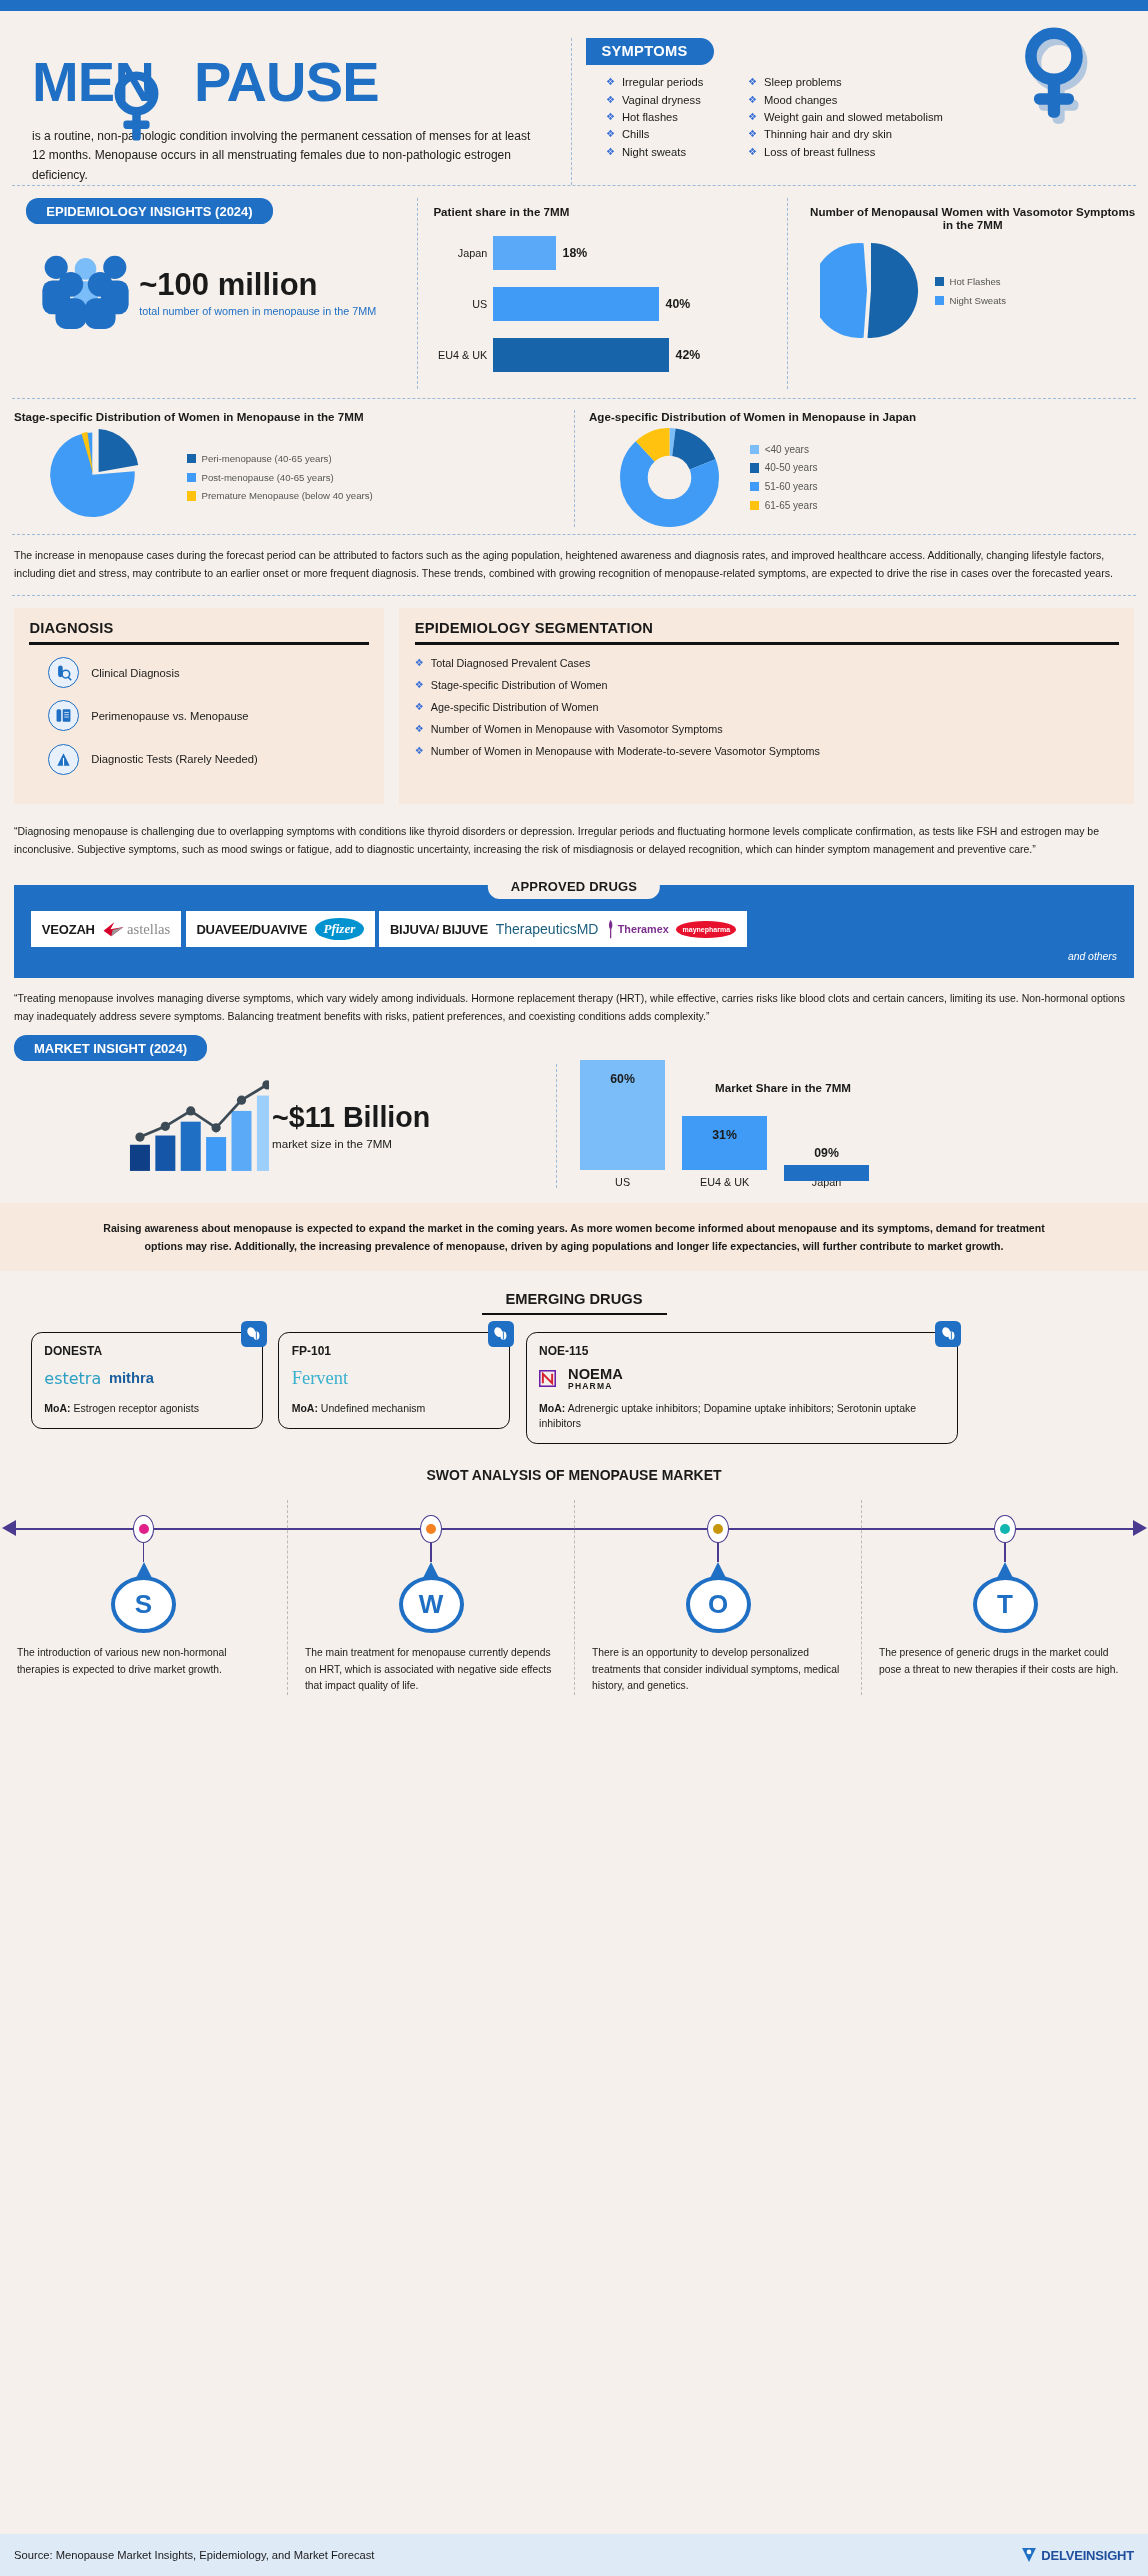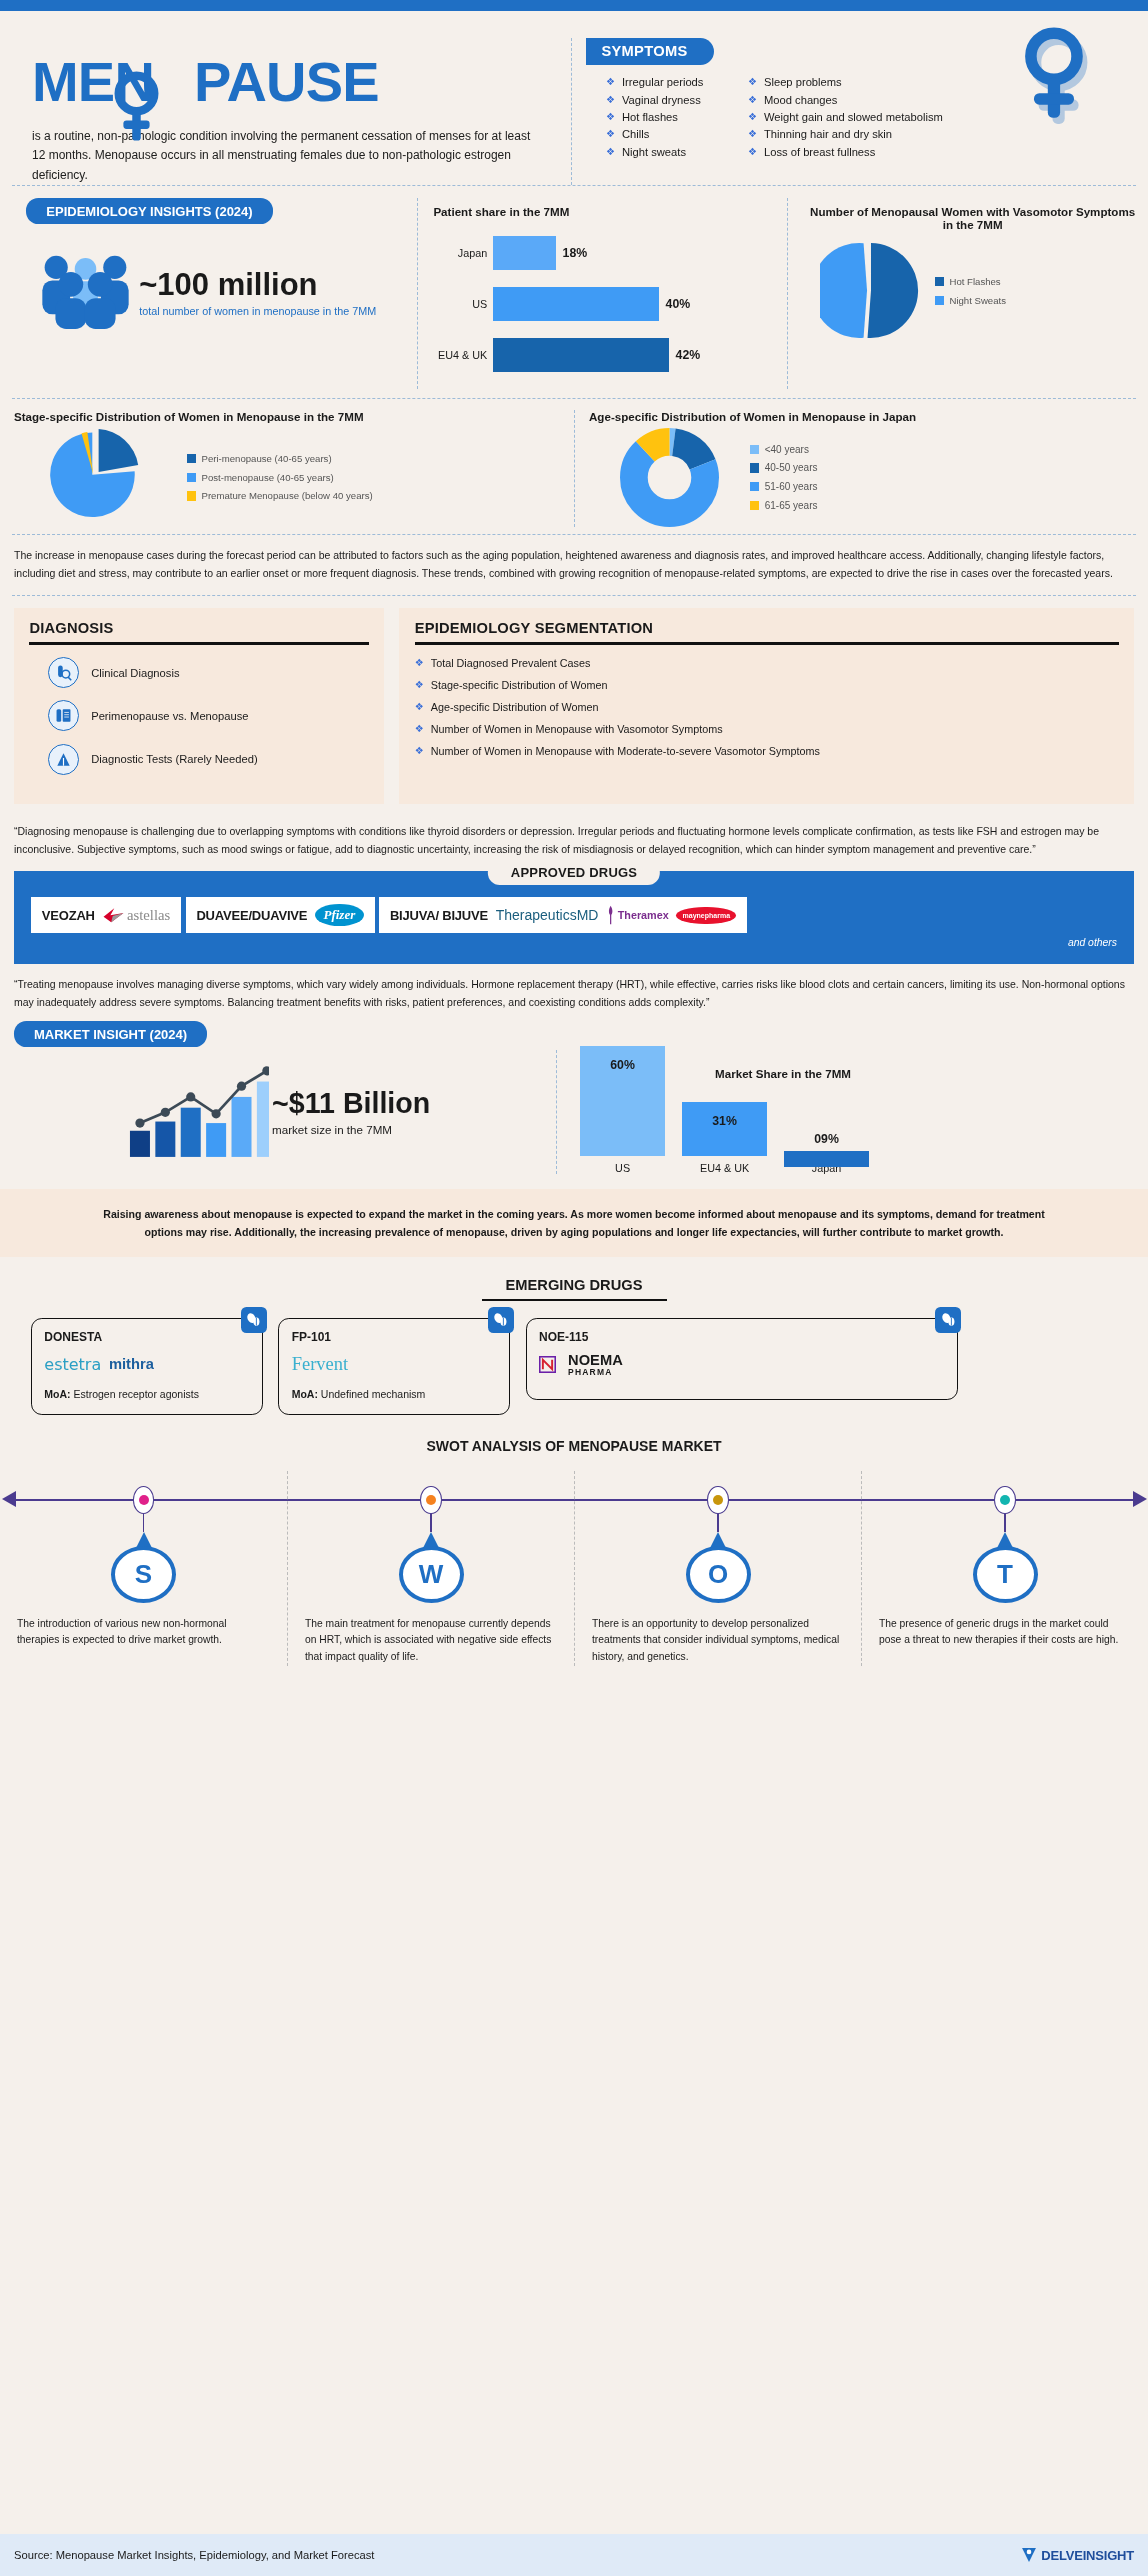--- a/index.html
+++ b/index.html
@@ -91,21 +91,21 @@
     border:1.2px solid #1f6fc4; background:#e8f1fb;
     display:flex; align-items:center; justify-content:center; flex:none;
   }
   .diag-lab { font-size:11.2px; }
   .seg-item { display:flex; align-items:center; gap:7px; margin:10px 0; font-size:10.8px; }
 
   
   .quote { font-size:10.5px; line-height:1.72; padding:10.8px 14px; }
 
   
-  .drugs-band { margin:2px 14px 0 14px; background:#1f6fc4; position:relative; padding:26px 17px 15.4px 17px; }
+  .drugs-band { margin:16px 14px 0 14px; background:#1f6fc4; position:relative; padding:26px 17px 15.4px 17px; }
   .drugs-tab {
     position:absolute; top:-10.8px; left:50%; transform:translateX(-50%);
     background:#f5f0eb; border-radius:14px; padding:4.6px 23px;
     font-size:13px; font-weight:bold; letter-spacing:0.2px;
   }
   .drug-chips { display:flex; gap:4.6px; }
   .chip { background:#fff; display:flex; align-items:center; gap:7.7px; padding:7px 10.8px; }
   .chip-name { font-size:13px; font-weight:bold; letter-spacing:-0.2px; white-space:nowrap; }
   .and-others { text-align:right; color:#fff; font-style:italic; font-size:10.4px; margin-top:3.9px; }
 
@@ -595,20 +595,21 @@
         <svg width="17" height="17" viewBox="0 0 22 22">
             <rect x="1" y="1" width="20" height="20" fill="none" stroke="#6b1fa8" stroke-width="2"></rect>
             <path d="M5 17 L5 5 L17 17 L17 5" fill="none" stroke="#d62030" stroke-width="2.5"></path>
           </svg>
         <span style="display:flex;flex-direction:column;line-height:1;">
           <b style="font-size:14.7px;">NOEMA</b>
             <b style="font-size:8.5px;letter-spacing:1.2px;">PHARMA</b>
         </span>
       </span>
     </div>
+    <div class="em-moa"><b>MoA:</b> <span>Adrenergic uptake inhibitors; Dopamine uptake inhibitors; Serotonin uptake inhibitors</span></div>
   </div>
 </div>
 
 <div class="swot-head">SWOT ANALYSIS OF MENOPAUSE MARKET</div>
 <div class="swot-wrap">
   <div class="swot-axis"></div>
   <div class="swot-arrow-l"></div>
   <div class="swot-arrow-r"></div>
   <div class="swot-cols">
     <div class="swot-col">

